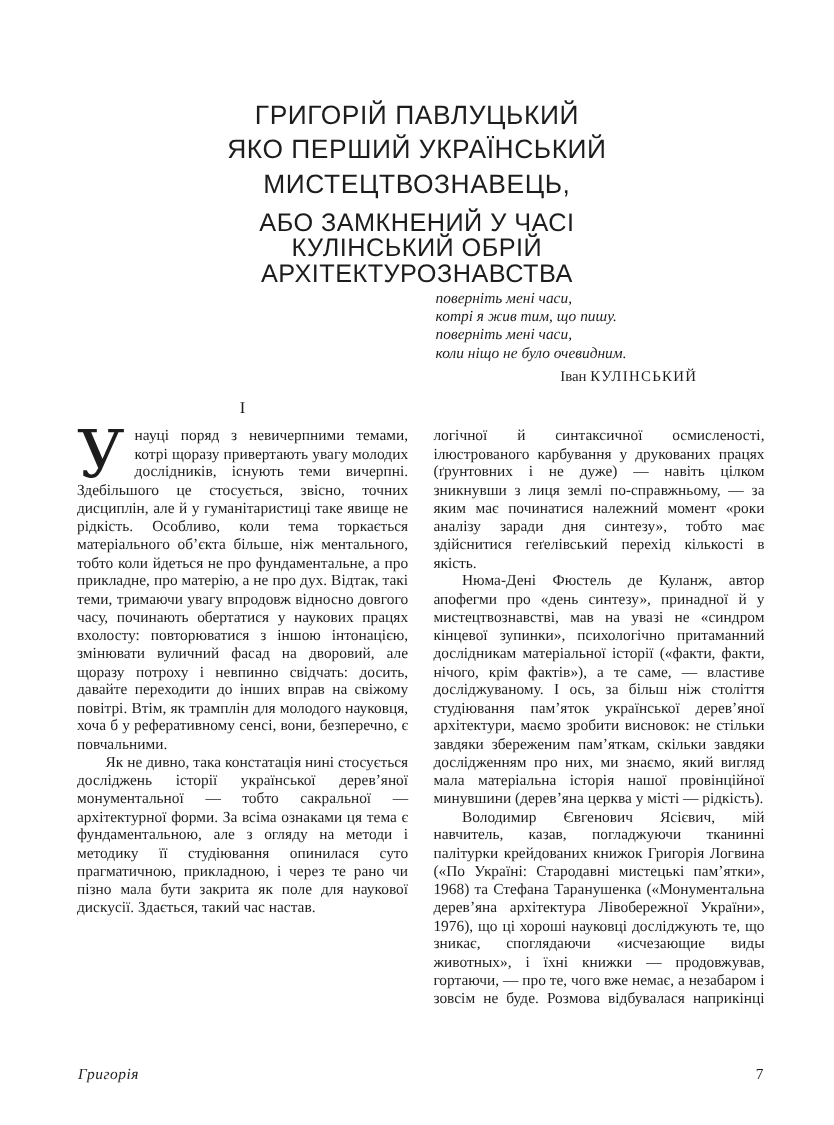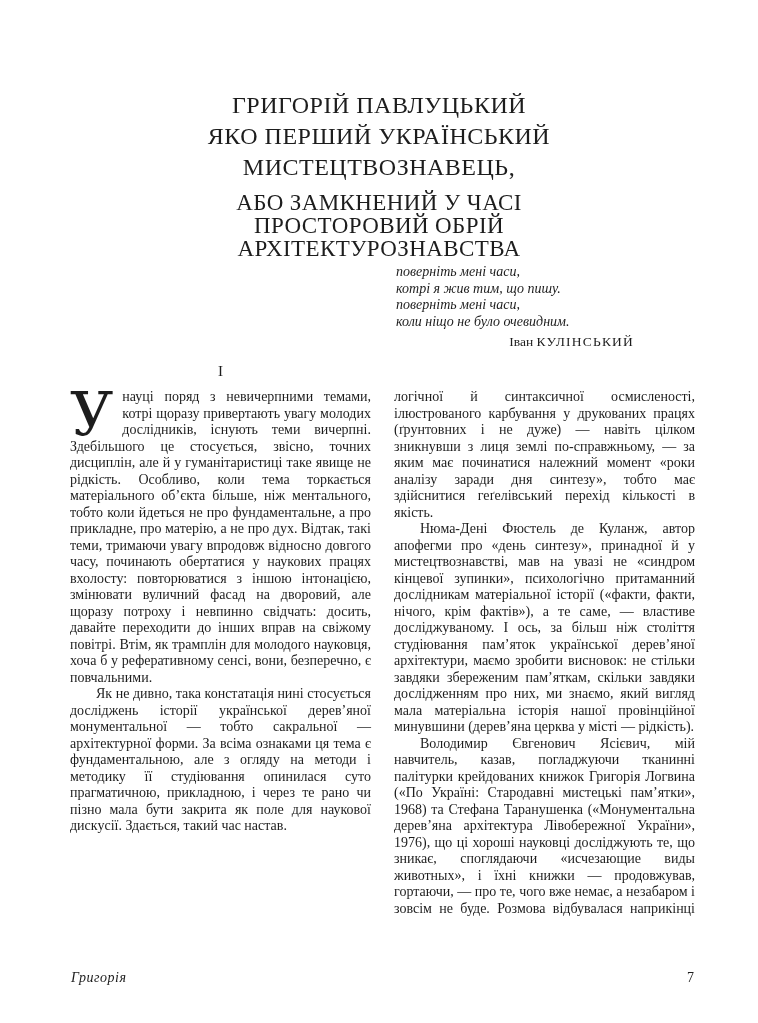--- a/index.html
+++ b/index.html
@@ -9,21 +9,21 @@
     background:#ffffff;
     color:#1d1d1d;
     font-family:"Liberation Serif", serif;
     overflow:hidden;
   }
 
   
   .title-block {
     position:absolute; top:90px; left:0; width:758px;
     text-align:center;
-    font-family:Liberation Serif, serif;
+    font-family:Liberation Sans, sans-serif;
   }
   .title-large div {
     font-size:24px; line-height:31px; letter-spacing:0.5px;
   }
   .title-small { margin-top:8px; }
   .title-small div {
     font-size:23px; line-height:23px; letter-spacing:0.4px;
   }
 
   
@@ -83,21 +83,21 @@
 <div class="page">
 
   <div class="title-block">
     <div class="title-large">
       <div>ГРИГОРІЙ ПАВЛУЦЬКИЙ</div>
       <div>ЯКО ПЕРШИЙ УКРАЇНСЬКИЙ</div>
       <div>МИСТЕЦТВОЗНАВЕЦЬ,</div>
     </div>
     <div class="title-small">
       <div>АБО ЗАМКНЕНИЙ У ЧАСІ</div>
-      <div>ПРОСТОРОВИЙ ОБРІЙ</div>
+      <div>КУЛІНСЬКИЙ ОБРІЙ</div>
       <div>АРХІТЕКТУРОЗНАВСТВА</div>
     </div>
   </div>
 
   <div class="epigraph">
     <div class="line">поверніть мені часи,</div>
     <div class="line">котрі я жив тим, що пишу.</div>
     <div class="line">поверніть мені часи,</div>
     <div class="line">коли ніщо не було очевидним.</div>
     <div class="epigraph-attribution">

